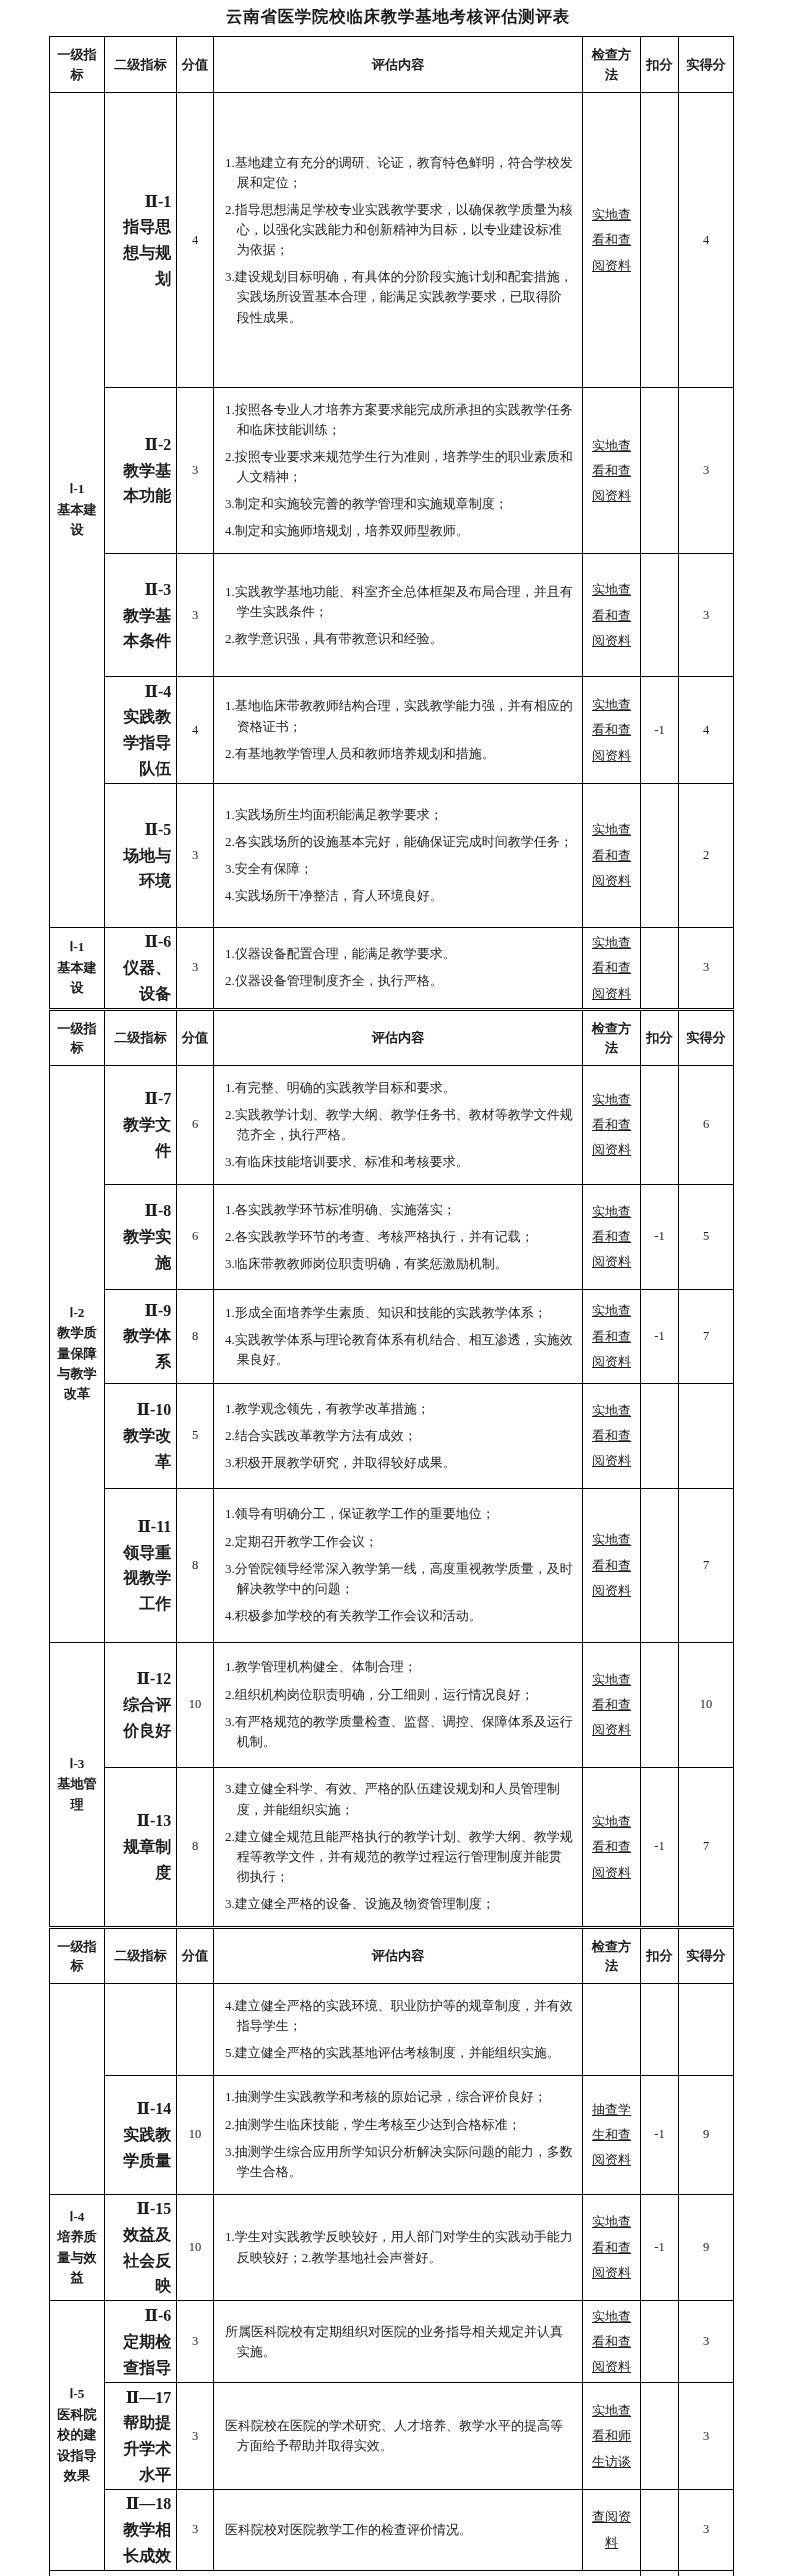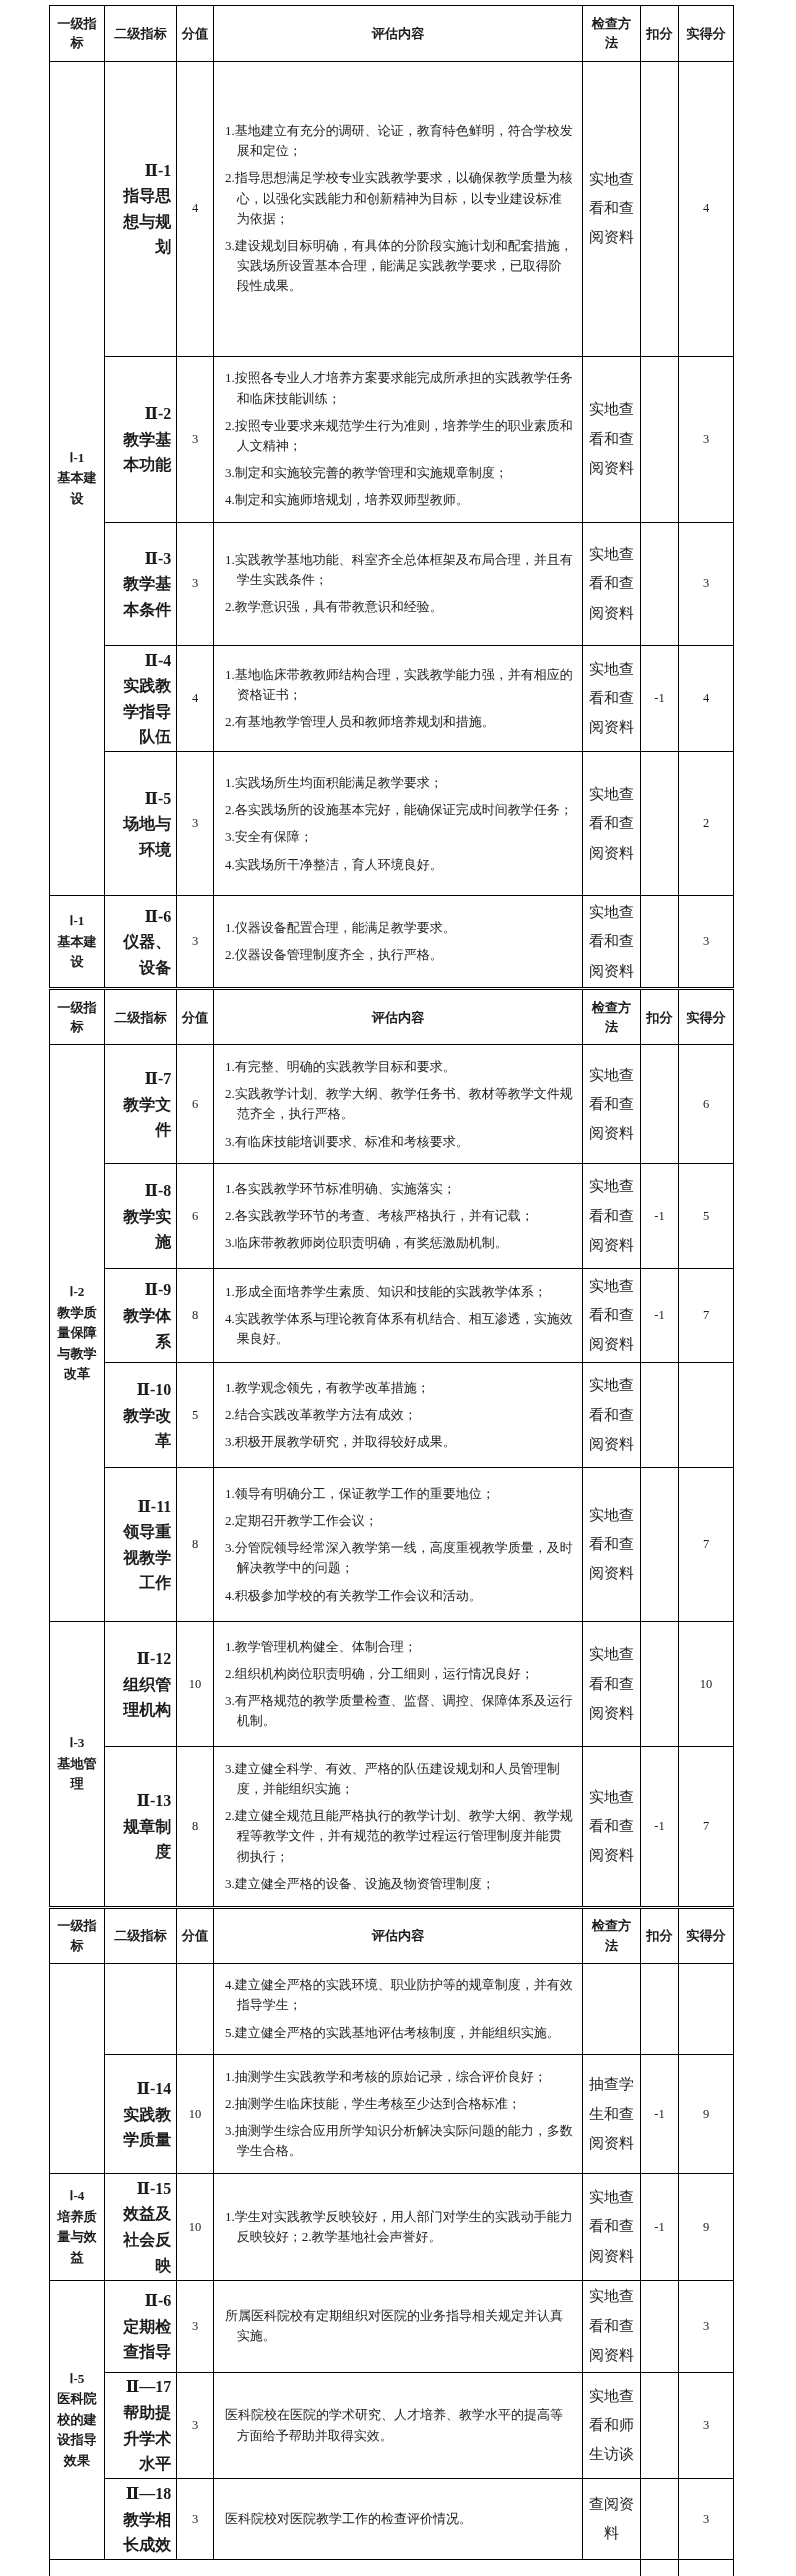--- a/index.html
+++ b/index.html
@@ -70,36 +70,38 @@
     font-size: 13px;
   }
   td.contentcell p {
     margin: 7px 0;
     line-height: 1.55;
     padding-left: 11.7px;
     text-indent: -11.7px;
   }
   td.methodcell {
     text-align: center;
-    font-size: 15px;
+    font-size: 13px;
     line-height: 1.95;
     padding: 1.6px 4.7px;
+    text-decoration: underline;
   }
   td.totalcell {
     text-align: center;
     font-weight: bold;
     font-size: 13.2px;
     letter-spacing: 0.8px;
   }
 </style>
 </head>
 <body>
 
 <div class="sheet">
 
+  <div class="form-title">云南省医学院校临床教学基地考核评估测评表</div>
 
   <table class="eval">
     <colgroup>
       <col style="width:55px">
         <col style="width:72px">
         <col style="width:37px">
       <col style="width:369px">
         <col style="width:58px">
         <col style="width:38px">
         <col style="width:55px">
@@ -313,21 +315,21 @@
       <td class="numcell">7</td>
     </tr>
 
     <tr style="height:125px">
       <td class="l1cell" rowspan="2">
         <div>Ⅰ-3</div>
         <div>基地管理</div>
       </td>
       <td class="subcell">
         <div>Ⅱ-12</div>
-        <div>组织管理机构</div>
+        <div>综合评价良好</div>
       </td>
       <td class="numcell">10</td>
       <td class="contentcell">
         <p>1.教学管理机构健全、体制合理；</p>
         <p>2.组织机构岗位职责明确，分工细则，运行情况良好；</p>
         <p>3.有严格规范的教学质量检查、监督、调控、保障体系及运行机制。</p>
       </td>
       <td class="methodcell">实地查看和查阅资料</td>
       <td class="numcell"></td>
       <td class="numcell">10</td>

